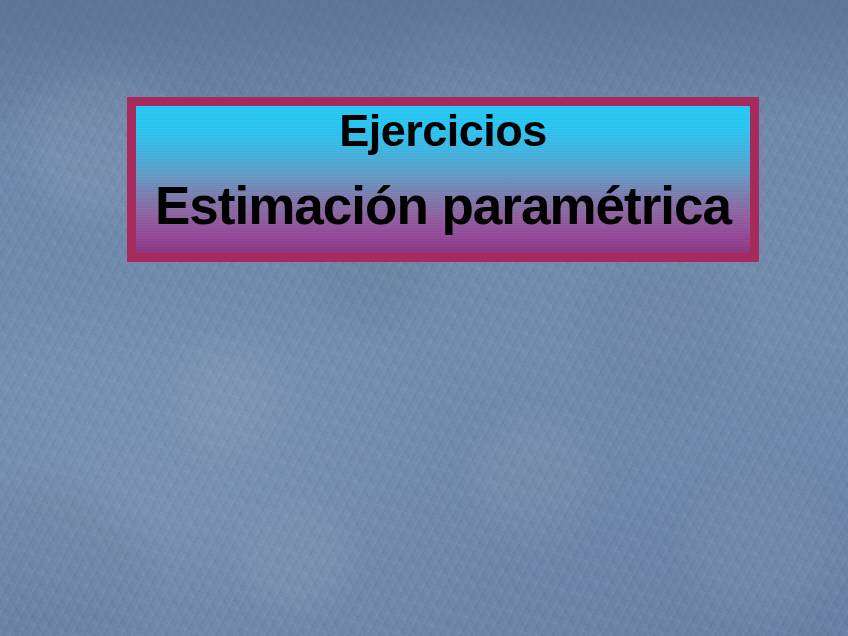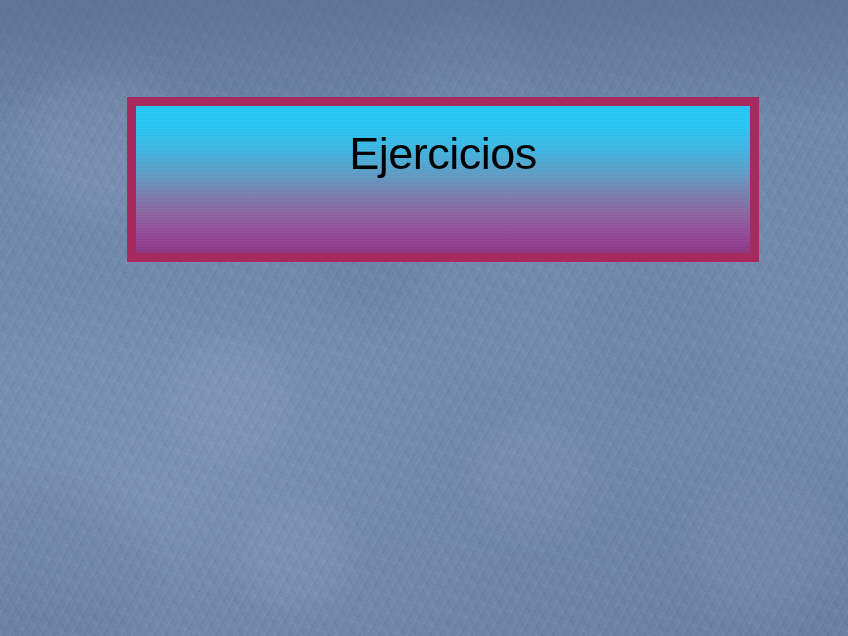--- a/index.html
+++ b/index.html
@@ -118,23 +118,23 @@
     background-image: repeating-linear-gradient(
       180deg,
       rgba(255,255,255,0.035) 0px, rgba(255,255,255,0.035) 1px,
       rgba(0,0,0,0.030) 1px, rgba(0,0,0,0.030) 2px);
     opacity: 0.75;
   }
 
   .title-line-1 {
     position: relative;
     z-index: 2;
-    margin-top: 24px;
+    margin-top: 1px;
     font-size: 45px;
-    font-weight: normal;
+    font-weight: bold;
     color: #000000;
     letter-spacing: -0.5px;
     line-height: 1.05;
     white-space: nowrap;
   }
 
   .title-line-2 {
     position: relative;
     z-index: 2;
     margin-top: 24px;
@@ -151,17 +151,18 @@
 
 <div class="slide">
 
   <div class="bg-shade"></div>
   <div class="bg-mottle"></div>
   <div class="bg-texture"></div>
   <div class="bg-topband"></div>
 
   <div class="title-box">
     <div class="title-line-1">Ejercicios</div>
+    <div class="title-line-2">Estimación paramétrica</div>
   </div>
 
   <div class="slide-body"></div>
 
 </div>
 
 </body></html>

